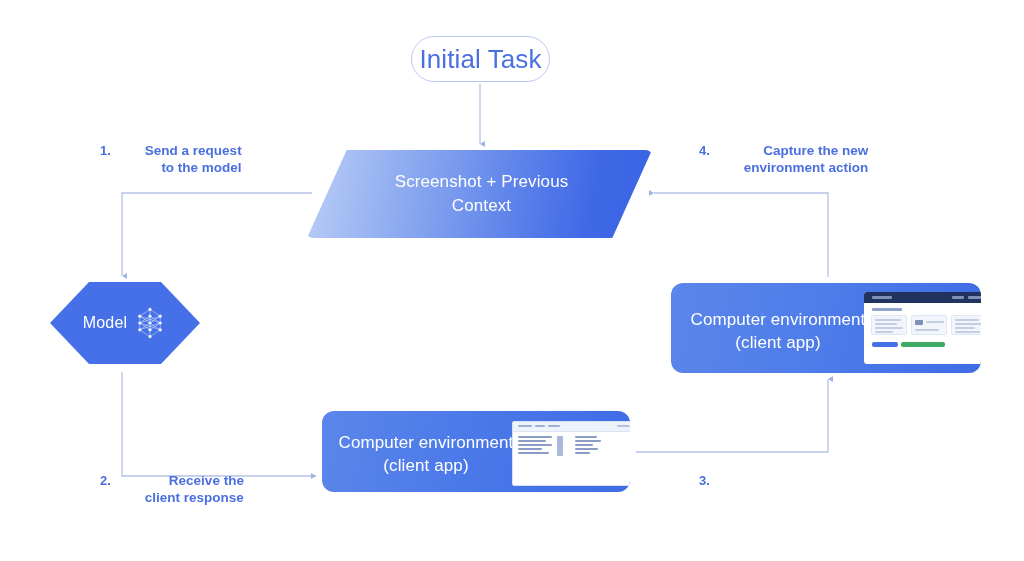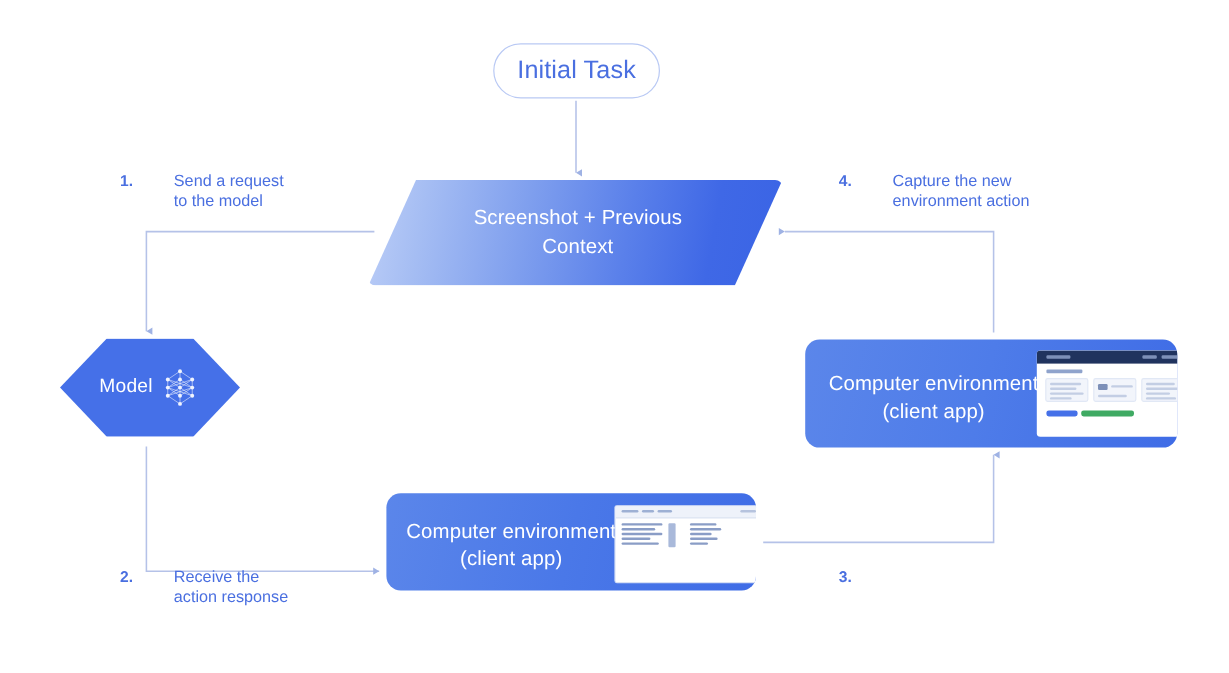--- a/index.html
+++ b/index.html
@@ -38,21 +38,21 @@
     border: 1.6px solid #b9c9f4;
     border-radius: 26px;
     background: #ffffff;
     display: flex;
     align-items: center;
     justify-content: center;
     box-sizing: border-box;
   }
   .pill span {
     color: #4a6fe0;
-    font-size: 21px;
+    font-size: 26px;
     letter-spacing: .1px;
   }
 
   
   .para {
     position: absolute;
     left: 307px;
     top: 150px;
     width: 345px;
     height: 88px;
@@ -230,21 +230,22 @@
   }
   .step .num {
     font-size: 13px;
     font-weight: bold;
     padding-top: 1px;
   }
   .step .txt {
     font-size: 13.5px;
     line-height: 17px;
     white-space: pre-line;
-    font-weight: normal;
+    font-weight: bold;
+    text-align: right;
   }
   #step-1 { left: 100px; top: 142px; }
   #step-1 .num { margin-right: 26px; }
   #step-2 { left: 100px; top: 472px; }
   #step-2 .num { margin-right: 26px; }
   #step-3 { left: 699px; top: 472px; }
   #step-3 .num { margin-right: 26px; }
   #step-4 { left: 699px; top: 142px; }
   #step-4 .num { margin-right: 26px; }
 </style>
@@ -374,21 +375,21 @@
   </div>
 
   <div class="step" id="step-1">
     <span class="num">1.</span>
     <span class="txt">Send a request
 to the model</span>
   </div>
   <div class="step" id="step-2">
     <span class="num">2.</span>
     <span class="txt">Receive the
-action response</span>
+client response</span>
   </div>
   <div class="step" id="step-3">
     <span class="num">3.</span>
   </div>
   <div class="step" id="step-4">
     <span class="num">4.</span>
     <span class="txt">Capture the new
 environment action</span>
   </div>
 

